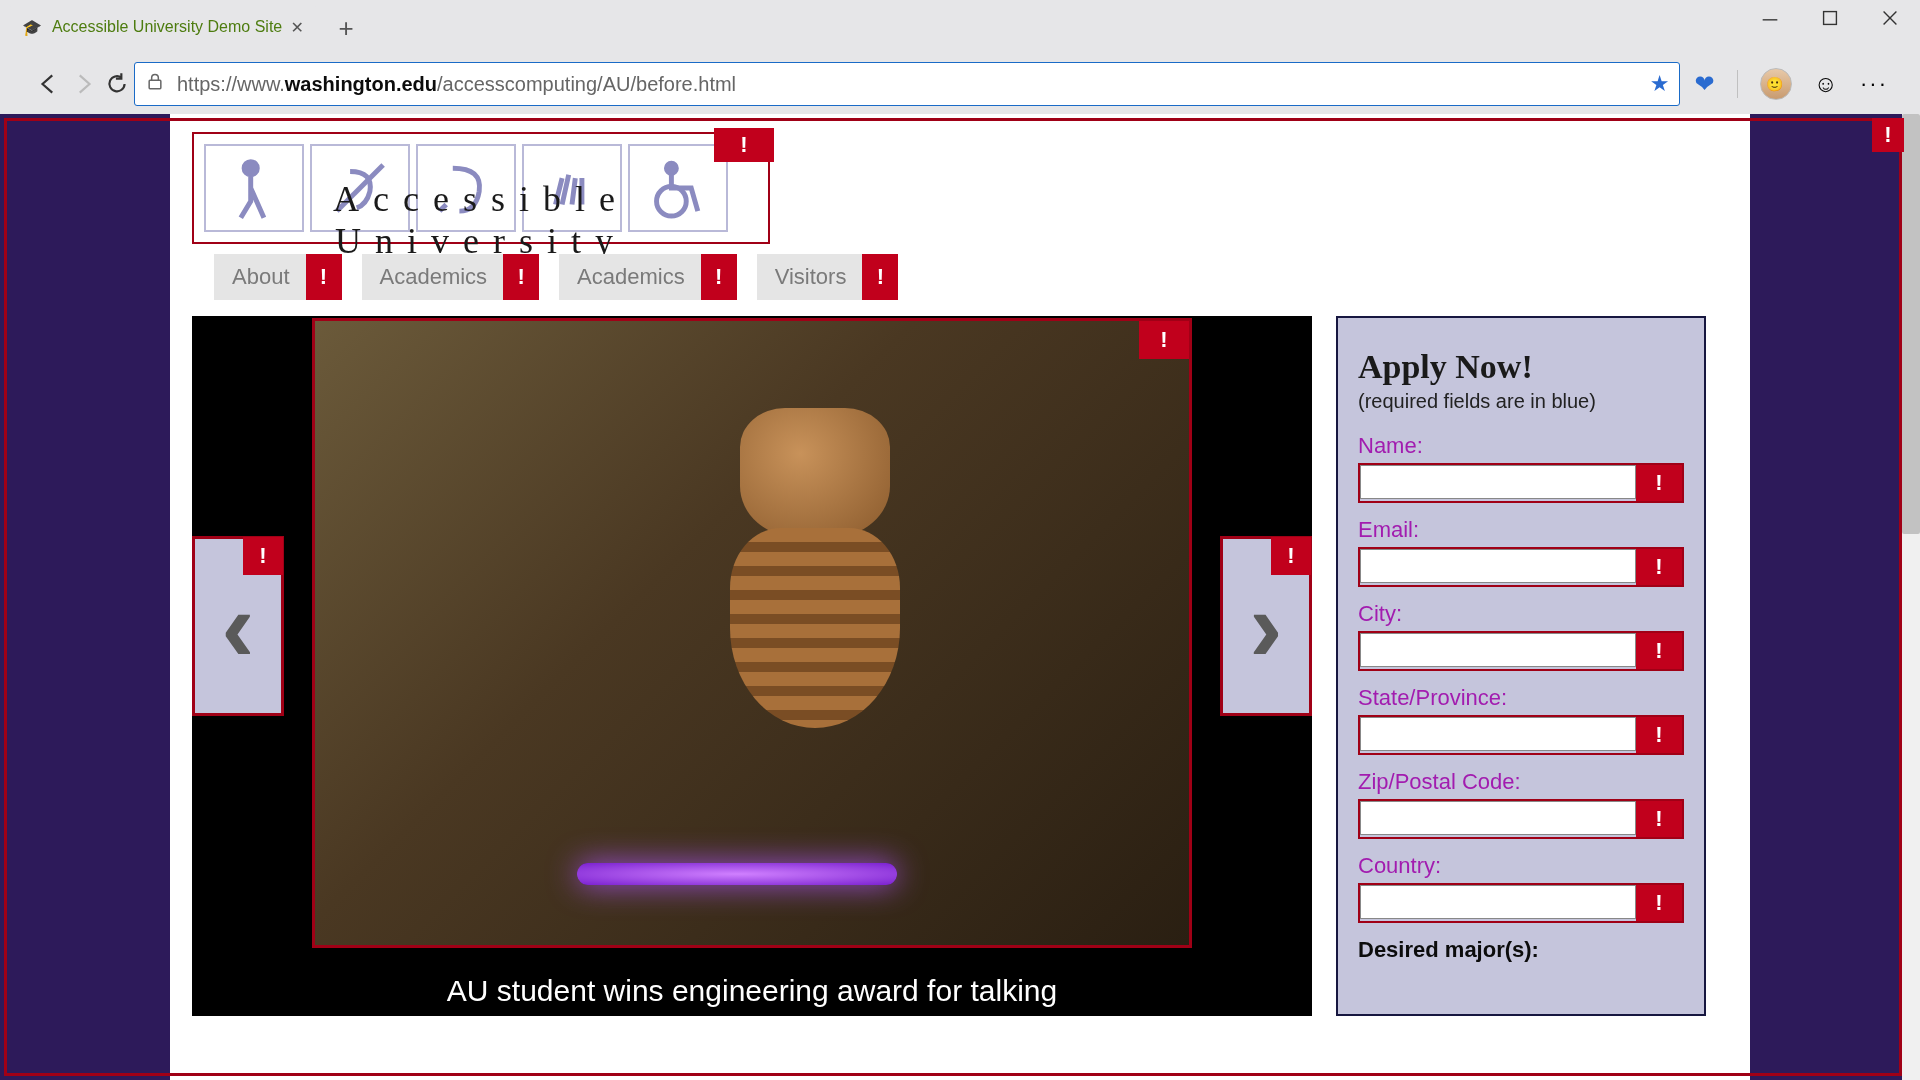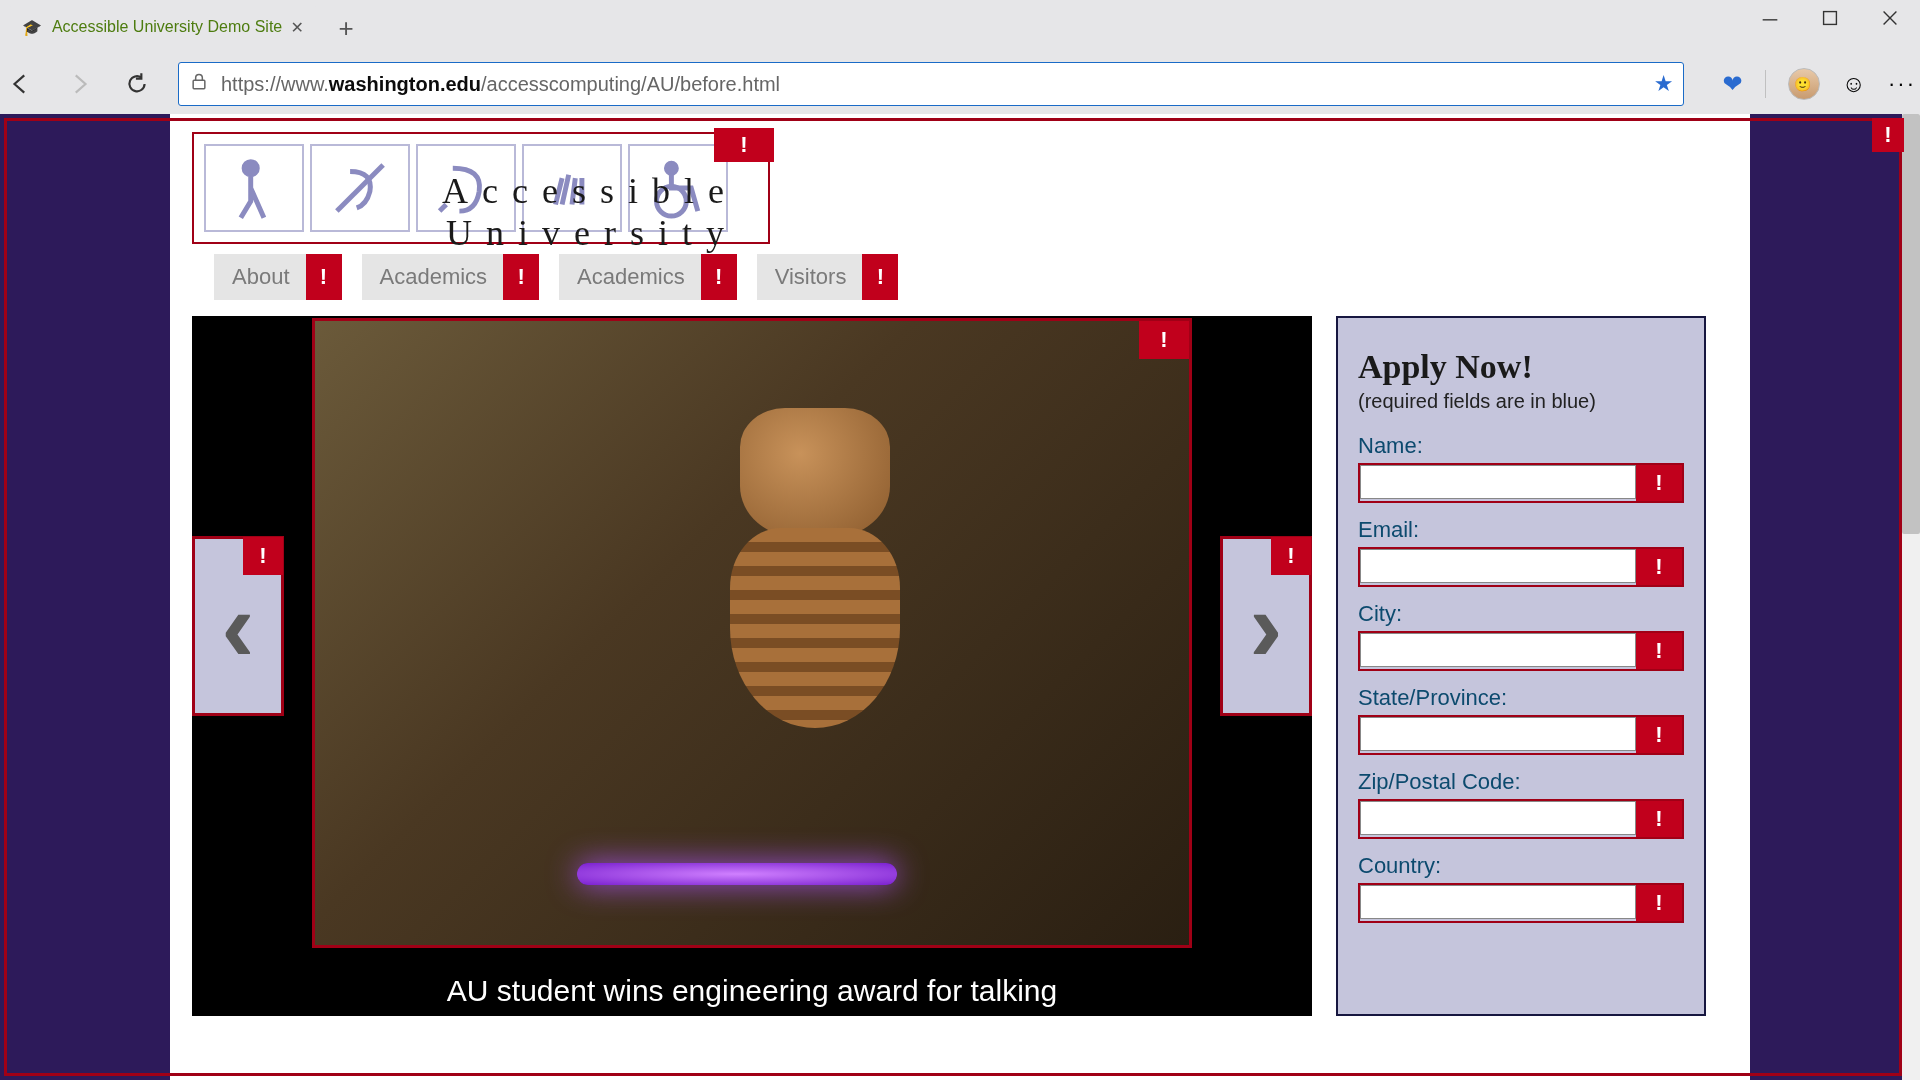--- a/index.html
+++ b/index.html
@@ -10,21 +10,21 @@
 
 .titlebar { height: 54px; background: #e6e6e8; display: flex; align-items: flex-start; }
 .tab { display: flex; align-items: center; background: #e6e6e8; height: 42px; padding: 0 14px; margin-top: 6px; margin-left: 8px; border-top-left-radius: 4px; border-top-right-radius: 4px; min-width: 310px; }
 .tab .favicon { margin-right: 10px; font-size: 16px; color: #333; }
 .tab .title { font-size: 16px; color: #4d7c0f; flex: 1; }
 .tab .close { font-size: 16px; color: #555; margin-left: 8px; }
 .newtab { width: 36px; height: 36px; display: flex; align-items: center; justify-content: center; font-size: 26px; color: #555; margin-top: 10px; margin-left: 10px; }
 .winbtns { margin-left: auto; display: flex; }
 .winbtn { width: 60px; height: 36px; display: flex; align-items: center; justify-content: center; color: #333; }
 
-.toolbar { height: 60px; background: #e6e6e8; display: flex; align-items: center; padding: 0 4px; gap: 24px; }
+.toolbar { height: 60px; background: #e6e6e8; display: flex; align-items: center; padding: 0 32px; gap: 0; }
 .navbtn { width: 34px; height: 34px; display: flex; align-items: center; justify-content: center; color: #333; }
 .navbtn.disabled { color: #b5b5b5; }
 .addrwrap { flex: 1; display: flex; align-items: center; border: 1px solid #1a6bc7; border-radius: 3px; background: #fff; height: 44px; padding: 0 10px; }
 .lock { margin-right: 12px; color: #666; }
 .url { flex: 1; font-size: 20px; color: #666; }
 .url b { color: #0c0c0c; font-weight: 600; }
 .star { color: #2a6bd0; font-size: 22px; margin-left: 6px; }
 .rightctrls { display: flex; align-items: center; gap: 22px; margin-left: 14px; }
 .avatar { width: 32px; height: 32px; border-radius: 50%; background: linear-gradient(#e8c9a8, #c89b70); border: 1px solid #bbb; display: flex; align-items: center; justify-content: center; font-size: 14px; }
 .divider { width: 1px; height: 28px; background: #c0c0c0; }
@@ -36,21 +36,21 @@
 
 .bang { background: #c1001c; color: #fff; font-weight: bold; font-size: 22px; display: flex; align-items: center; justify-content: center; width: 32px; height: 34px; }
 
 .page { width: 1580px; margin: 0 auto; background: #fff; min-height: 1000px; padding: 18px 22px 40px 22px; }
 
 
 .logo-wrap { position: relative; display: inline-block; border: 2px solid #a00016; padding: 10px 40px 10px 10px; }
 .logo-inner { display: flex; align-items: center; gap: 6px; }
 .logo-box { width: 100px; height: 88px; border: 2px solid #b9b9d8; display: flex; align-items: center; justify-content: center; }
 .logo-box svg { width: 66px; height: 66px; fill: #8b8bc0; stroke: #8b8bc0; }
-.logo-text { position: absolute; top: 36px; left: 30px; right: 30px; font-family: Georgia, serif; font-size: 36px; letter-spacing: 14px; color: #1a1a1a; text-align: right; pointer-events: none; }
+.logo-text { position: absolute; top: 44px; left: 30px; right: 30px; font-family: Georgia, serif; font-size: 36px; letter-spacing: 14px; color: #1a1a1a; text-align: center; pointer-events: none; }
 .logo-wrap .bang-pos { position: absolute; top: -6px; right: -6px; }
 
 
 .navmenu { display: flex; gap: 20px; margin-top: 10px; margin-left: 22px; }
 .navitem { position: relative; background: #e5e5e5; padding: 10px 52px 10px 18px; font-size: 22px; color: #7a7a7a; }
 .navitem .bang-pos { position: absolute; top: 0; right: 0; height: 100%; width: 36px; }
 .navitem .bang-pos .bang { height: 100%; width: 100%; }
 
 
 .main { display: flex; gap: 24px; margin-top: 16px; }
@@ -68,21 +68,21 @@
 .arrowbtn.left { left: 0; }
 .arrowbtn.right { right: 0; }
 .arrowbtn .chev { font-size: 100px; color: #5a5a5a; font-weight: bold; line-height: 1; }
 .arrowbtn .bang-pos { position: absolute; top: -2px; right: -2px; }
 
 
 .form-box { width: 370px; background: #c5c5dc; border: 2px solid #171740; padding: 30px 20px; }
 .form-box h2 { font-size: 34px; font-family: Georgia, serif; color: #1a1a1a; margin-bottom: 4px; }
 .form-box .req { font-size: 20px; color: #222; margin-bottom: 20px; }
 .field { margin-bottom: 14px; }
-.field label { display: block; font-size: 22px; color: #0c4a6e; margin-bottom: 4px; }
+.field label { display: block; font-size: 22px; color: #a21caf; margin-bottom: 4px; }
 .input-row { display: flex; border: 2px solid #a00016; }
 .input-row input { flex: 1; height: 34px; border: 1px solid #888; background: #fff; padding: 0 6px; font-size: 16px; }
 .input-row .bang { width: 46px; height: 36px; }
 .majors { font-size: 22px; font-weight: bold; color: #0c0c0c; margin-top: 14px; }
 
 
 .sbar { position: absolute; top: 0; right: 0; width: 18px; height: 100%; background: #f0f0f0; }
 .sbar-thumb { position: absolute; top: 0; width: 100%; height: 420px; background: #c2c2c2; border-radius: 2px; }
 
 svg.icon { width: 22px; height: 22px; }
@@ -300,20 +300,21 @@
                 <div class="bang">!</div>
               </div>
           </div>
           <div class="field">
             <label>Country:</label>
             <div class="input-row">
                 <input style="">
                 <div class="bang">!</div>
               </div>
           </div>
+          <div class="majors">Desired major(s):</div>
         </div>
       </div>
     </div>
 
     <div class="sbar">
       <div class="sbar-thumb"></div>
     </div>
   </div>
 </div>
 

